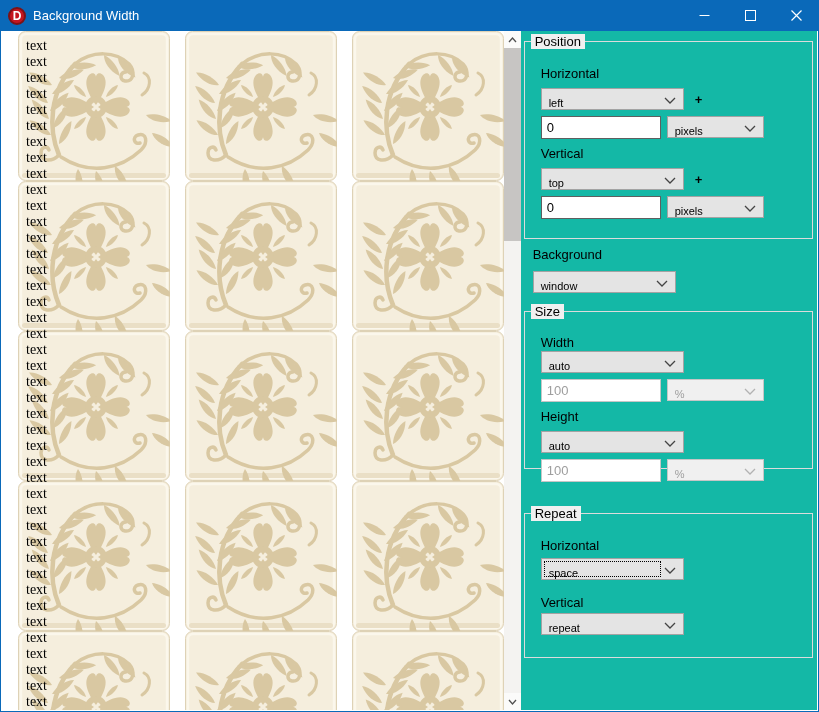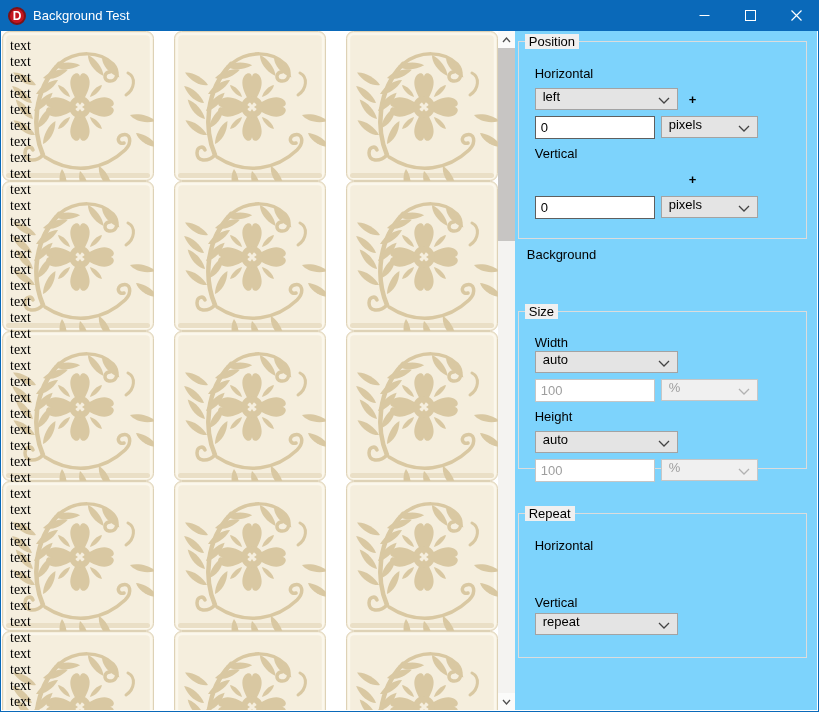--- a/index.html
+++ b/index.html
@@ -14,48 +14,48 @@
               background: #0a69b9; display: flex; align-items: center; }
   .app-icon { width: 18px; height: 18px; margin-left: 8px; border-radius: 50%;
               background: #c4161f; border: 2px solid #7d1216; color: #fff;
               font-weight: bold; font-size: 12px; line-height: 14px; text-align: center; }
   .win-title { color: #ffffff; font-size: 13px; margin-left: 7px; flex: 1; }
   .win-controls { display: flex; height: 100%; }
   .win-btn { width: 46px; height: 100%; display: flex; align-items: center; justify-content: center; }
   .win-btn svg { display: block; }
 
   
-  .main { position: absolute; top: 30px; left: 1px; right: 1px; bottom: 1px; display: flex; }
+  .main { position: absolute; top: 30px; left: 1px; right: 1px; bottom: 1px; display: flex; padding-left: 16px; }
 
   
   .browser-view { position: relative; width: 497px; height: 100%; background: #ffffff; overflow: hidden; }
   .tile-columns { position: absolute; inset: 0; display: flex; justify-content: space-between; }
   .tile-column { width: 152px; display: flex; flex-direction: column; }
   .tile { width: 152px; height: 150px; flex: 0 0 150px; }
   .text-lines { position: absolute; top: 7px; left: 8px; z-index: 2;
                 font-family: "Liberation Serif", serif; font-size: 14px; line-height: 16px; color: #000; }
 
   
   .vscrollbar { position: relative; width: 17px; height: 100%; background: #f4f3f1; }
   .sb-btn { position: absolute; left: 0; width: 17px; height: 17px; background: #fbfbfa;
             display: flex; align-items: center; justify-content: center; }
   .sb-btn.up { top: 0; } .sb-btn.down { bottom: 0; }
   .sb-thumb { position: absolute; left: 0; top: 17px; width: 17px; height: 193px; background: #c7c5c3; }
 
   
-  .panel { position: relative; width: 303px; height: 100%; background: #7dd3fc;
+  .panel { position: relative; width: 303px; height: 100%; background: #14b8a6;
            font-size: 13px; color: #000; }
   .fieldset { position: absolute; left: 3px; width: 289px; border: 1px solid #dcdcdc; }
   .legend { position: absolute; top: -8px; left: 6px; background: #f0f0f0; padding: 0 4px; font-size: 13px; }
   .lbl { position: absolute; font-size: 13px; white-space: nowrap; }
   .plus { position: absolute; font-size: 13px; font-weight: bold; }
 
   .combo { position: absolute; height: 22px; width: 143px; background: #e4e4e4;
-           border: 1px solid #a3a3a3; display: flex; align-items: flex-start;
-           padding: 0 24px 0 7px; font-size: 13px; }
+           border: 1px solid #a3a3a3; display: flex; align-items: flex-end;
+           padding: 0 24px 0 7px; font-size: 11px; }
   .combo .chev { position: absolute; right: 7px; top: 8px; }
   .combo.focused::after { content: ""; position: absolute; top: 2px; bottom: 2px; left: 2px; right: 22px;
                           border: 1px dotted #000; }
   .combo.disabled { background: #f0f0f0; border-color: #c6c6c6; color: #9e9e9e; }
 
   .txt { position: absolute; height: 23px; width: 120px; background: #fff; border: 1px solid #5f5f5f;
          font-family: "Liberation Sans", sans-serif; font-size: 13px; padding: 0 5px; color: #000; }
   .txt:disabled { border-color: #c6c6c6; color: #9e9e9e; background: #fff; }
 
   
@@ -141,21 +141,21 @@
         <use href="#leaf-shape" transform="translate(134,102) rotate(80)"></use>
       </g>
     </symbol>
   </defs>
 </svg>
 
 <div class="window">
 
   <div class="titlebar">
     <div class="app-icon">D</div>
-    <div class="win-title">Background Test</div>
+    <div class="win-title">Background Width</div>
     <div class="win-controls">
       <div class="win-btn">
         <svg width="11" height="11">
             <line x1="0.5" y1="5.5" x2="10.5" y2="5.5" stroke="#fff" stroke-width="1"></line>
           </svg>
       </div>
       <div class="win-btn">
         <svg width="11" height="11">
             <rect x="0.5" y="0.5" width="10" height="10" fill="none" stroke="#fff" stroke-width="1"></rect>
           </svg>
@@ -299,31 +299,43 @@
         <span class="plus plus-h">+</span>
         <input class="txt in-h" value="0" style="">
         <div class="combo cb-hu">
           <span>pixels</span>
           <svg class="chev" width="12" height="7">
               <polyline points="1,1 6,6 11,1" fill="none" stroke="#444" stroke-width="1.3"></polyline>
             </svg>
         </div>
 
         <span class="lbl lbl-v">Vertical</span>
+        <div class="combo cb-v">
+          <span>top</span>
+          <svg class="chev" width="12" height="7">
+              <polyline points="1,1 6,6 11,1" fill="none" stroke="#444" stroke-width="1.3"></polyline>
+            </svg>
+        </div>
         <span class="plus plus-v">+</span>
         <input class="txt in-v" value="0" style="">
         <div class="combo cb-vu">
           <span>pixels</span>
           <svg class="chev" width="12" height="7">
               <polyline points="1,1 6,6 11,1" fill="none" stroke="#444" stroke-width="1.3"></polyline>
             </svg>
         </div>
       </div>
 
       <span class="lbl attach-lbl">Background</span>
+      <div class="combo cb-attach">
+        <span>window</span>
+        <svg class="chev" width="12" height="7">
+            <polyline points="1,1 6,6 11,1" fill="none" stroke="#444" stroke-width="1.3"></polyline>
+          </svg>
+      </div>
 
       <div class="fieldset fs-size">
         <span class="legend">Size</span>
 
         <span class="lbl lbl-w">Width</span>
         <div class="combo cb-w">
           <span>auto</span>
           <svg class="chev" width="12" height="7">
               <polyline points="1,1 6,6 11,1" fill="none" stroke="#444" stroke-width="1.3"></polyline>
             </svg>
@@ -349,20 +361,26 @@
           <svg class="chev" width="12" height="7">
               <polyline points="1,1 6,6 11,1" fill="none" stroke="#b2b2b2" stroke-width="1.3"></polyline>
             </svg>
         </div>
       </div>
 
       <div class="fieldset fs-repeat">
         <span class="legend">Repeat</span>
 
         <span class="lbl lbl-rh">Horizontal</span>
+        <div class="combo focused cb-rh">
+          <span>space</span>
+          <svg class="chev" width="12" height="7">
+              <polyline points="1,1 6,6 11,1" fill="none" stroke="#444" stroke-width="1.3"></polyline>
+            </svg>
+        </div>
 
         <span class="lbl lbl-rv">Vertical</span>
         <div class="combo cb-rv">
           <span>repeat</span>
           <svg class="chev" width="12" height="7">
               <polyline points="1,1 6,6 11,1" fill="none" stroke="#444" stroke-width="1.3"></polyline>
             </svg>
         </div>
       </div>
 

